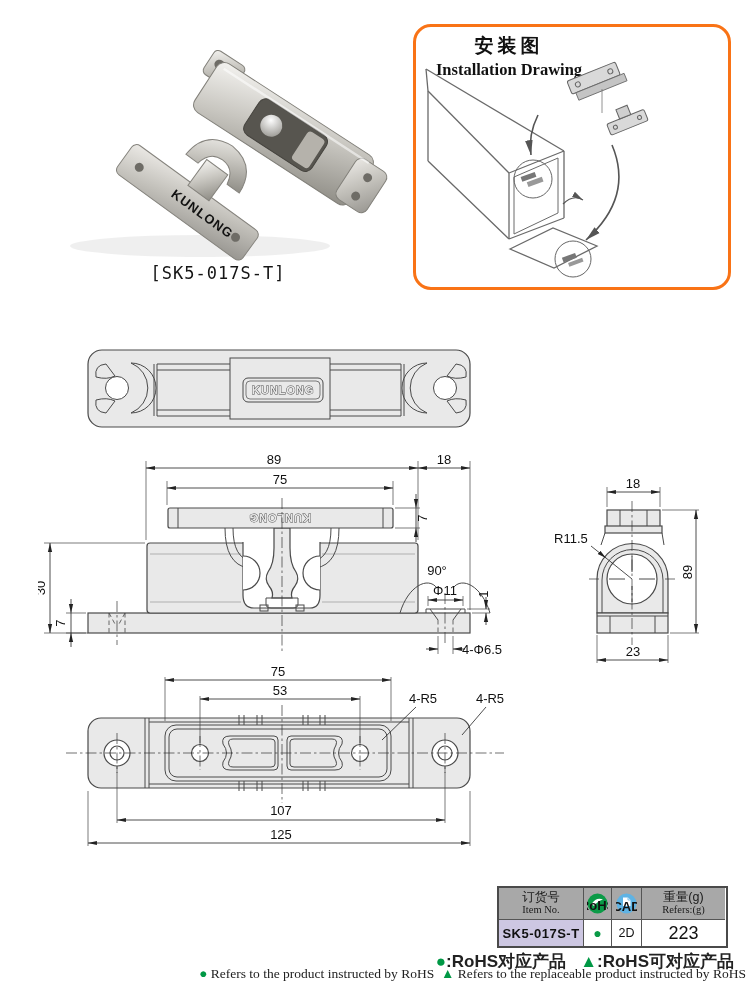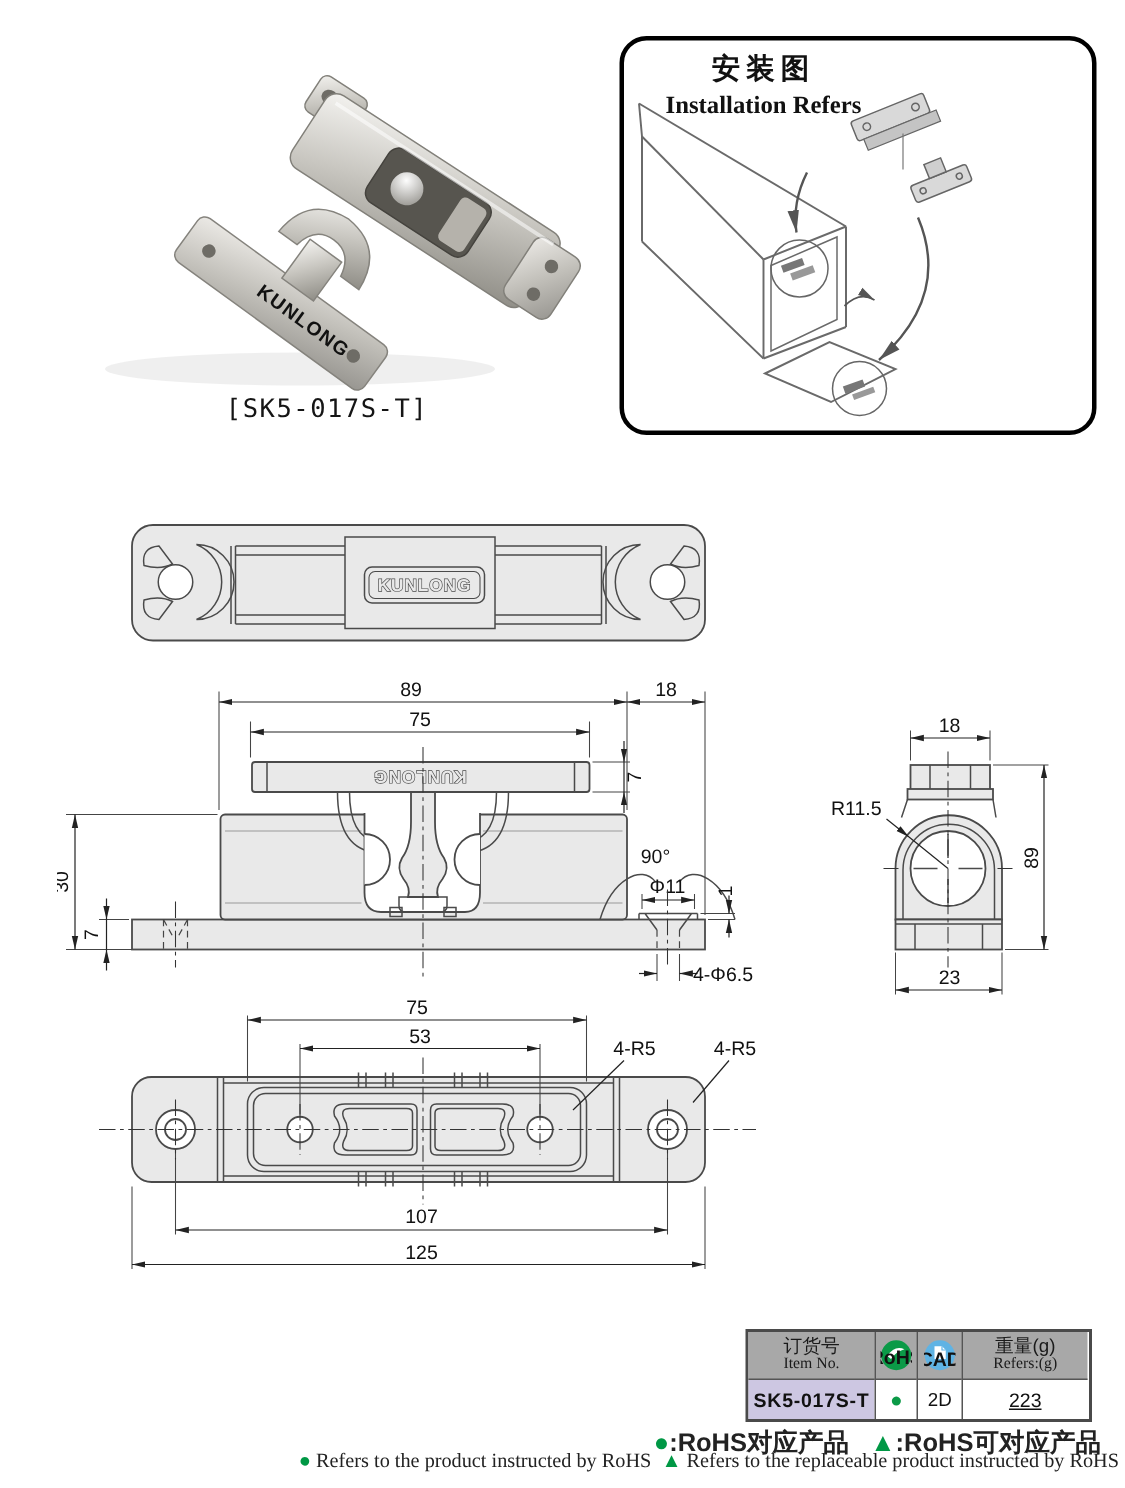--- a/index.html
+++ b/index.html
@@ -12,35 +12,35 @@
   .cl{stroke:#333;stroke-width:.7;fill:none;stroke-dasharray:11 3 2.5 3;}
   .hid{stroke:#444;stroke-width:.8;fill:none;stroke-dasharray:4.5 3;}
   .part{fill:#e9e9e9;stroke:#4a4a4a;stroke-width:1.2;}
   .partw{fill:#ffffff;stroke:#4a4a4a;stroke-width:1.2;}
   .pline{fill:none;stroke:#4a4a4a;stroke-width:1;}
   .shade{fill:none;stroke:#9a9a9a;stroke-width:.7;}
   .logo-outline{font-weight:bold;font-size:11.5px;letter-spacing:.6px;fill:#e9e9e9;
                 stroke:#4a4a4a;stroke-width:.9;paint-order:stroke;text-anchor:middle;}
   .caption{font-family:"DejaVu Sans Mono",monospace;font-size:17px;letter-spacing:1px;
            text-align:center;color:#151515;}
-  .inst-box{border:3px solid #000000;border-radius:18px;}
+  .inst-box{border:3px solid #f97316;border-radius:18px;}
   .inst-title-zh{font-size:19px;font-weight:bold;letter-spacing:4px;text-align:center;}
   .inst-title-en{font-family:"Liberation Serif",serif;font-size:16.5px;font-weight:bold;text-align:center;margin-top:1px;}
   .iso{stroke:#6a6a6a;stroke-width:1.3;fill:none;}
   .spec{border:2px solid #4a4a4a;}
   .st-row{display:grid;grid-template-columns:84px 28px 30px 84px;}
   .st-cell{border-left:1px solid #555;display:flex;flex-direction:column;align-items:center;justify-content:center;}
   .st-cell:first-child{border-left:none;}
   .st-head .st-cell{background:#a8a8a8;height:31px;border-bottom:1px solid #555;}
   .st-body .st-cell{background:#fff;height:26px;flex-direction:row;}
   .hz{font-size:12.5px;font-weight:normal;line-height:13px;color:#1a1a1a;}
   .he{font-family:"Liberation Serif",serif;font-size:10.5px;line-height:12px;color:#1a1a1a;}
   .item-cell{background:#cdc7e2 !important;font-weight:bold;font-size:13px;letter-spacing:.5px;}
   .cad-val{font-size:12.5px;font-weight:normal;}
-  .wt-val{font-size:13px;text-decoration:underline;}
+  .wt-val{font-size:18px;}
   .dotg{color:#0b9a47;font-size:14px;line-height:14px;}
   .legend1{font-size:17px;font-weight:600;color:#222;text-align:right;}
   .legend2{font-family:"Liberation Serif",serif;font-size:13.5px;color:#222;text-align:right;}
   .gsym{color:#009845;}
 </style>
 </head>
 <body>
 
 <div class="page">
 
@@ -81,21 +81,21 @@
       <text x="130" y="201" font-size="9" fill="#8e8b83" font-weight="bold" letter-spacing="1">KUNLONG</text>
       <rect x="138" y="150" width="26" height="32" fill="url(#metA)" stroke="#85837d"></rect>
       <path d="M118,158 Q120,126 151,124 Q182,126 184,158 L169,158 Q166,141 151,141 Q136,141 133,158 Z" fill="url(#metA)" stroke="#85837d"></path>
     </g>
   </svg>
   <div class="abs caption" style="left:113px;top:263px;width:210px">[SK5-017S-T]</div>
 
   <div class="abs inst-box" style="left:413px;top:24px;width:312px;height:260px">
     <div class="abs" style="left:8px;top:6px;width:170px">
       <div class="inst-title-zh">安装图</div>
-      <div class="inst-title-en">Installation Refers</div>
+      <div class="inst-title-en">Installation Drawing</div>
     </div>
     <svg class="abs" style="left:0;top:0" width="312" height="260" viewBox="0 0 312 260">
       <defs>
         <marker id="mE" viewBox="0 0 10 6" refX="9.3" refY="3" markerWidth="10" markerHeight="6" orient="auto-start-reverse">
           <path d="M0,0.6 L9.3,3 L0,5.4 Z" fill="#555"></path>
         </marker>
       </defs>
       <g class="iso">
         <path d="M10,42 L148,124"></path>
         <path d="M12,64 L93,146"></path>

